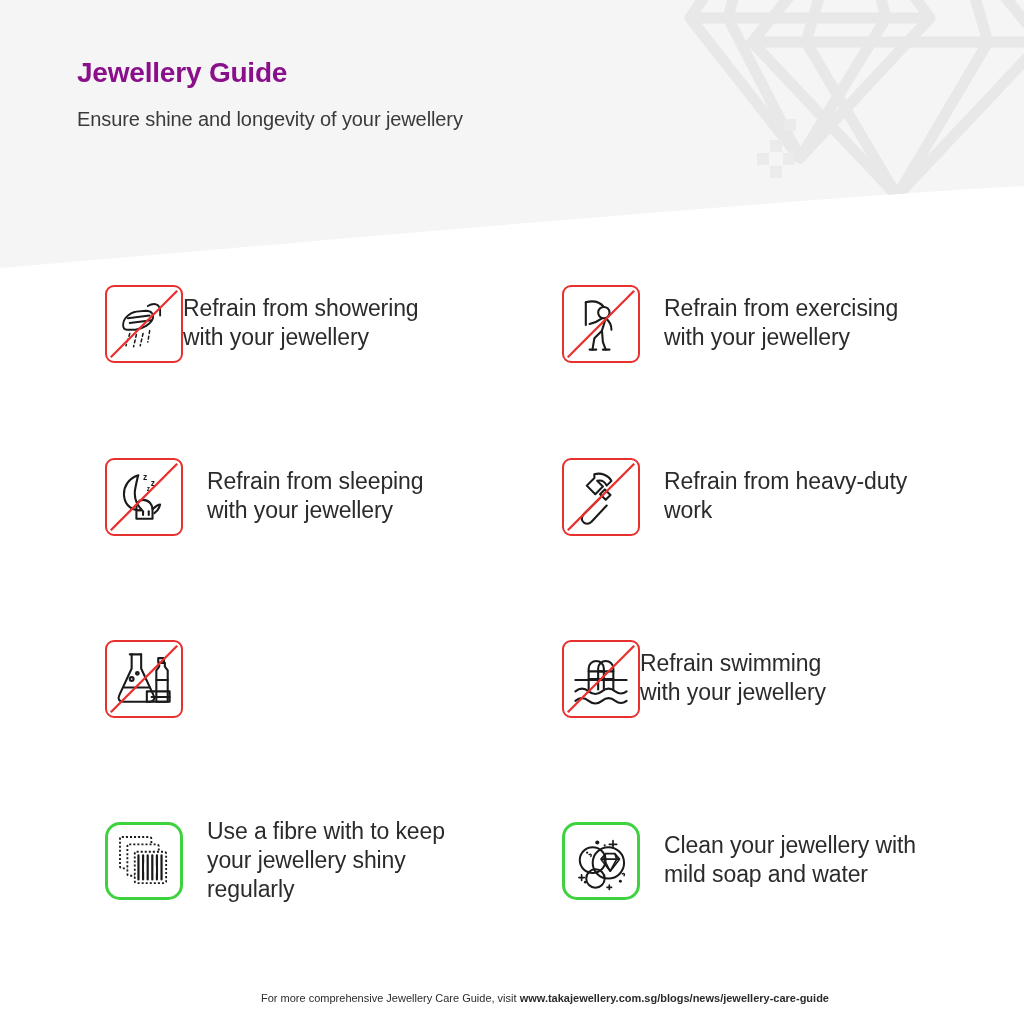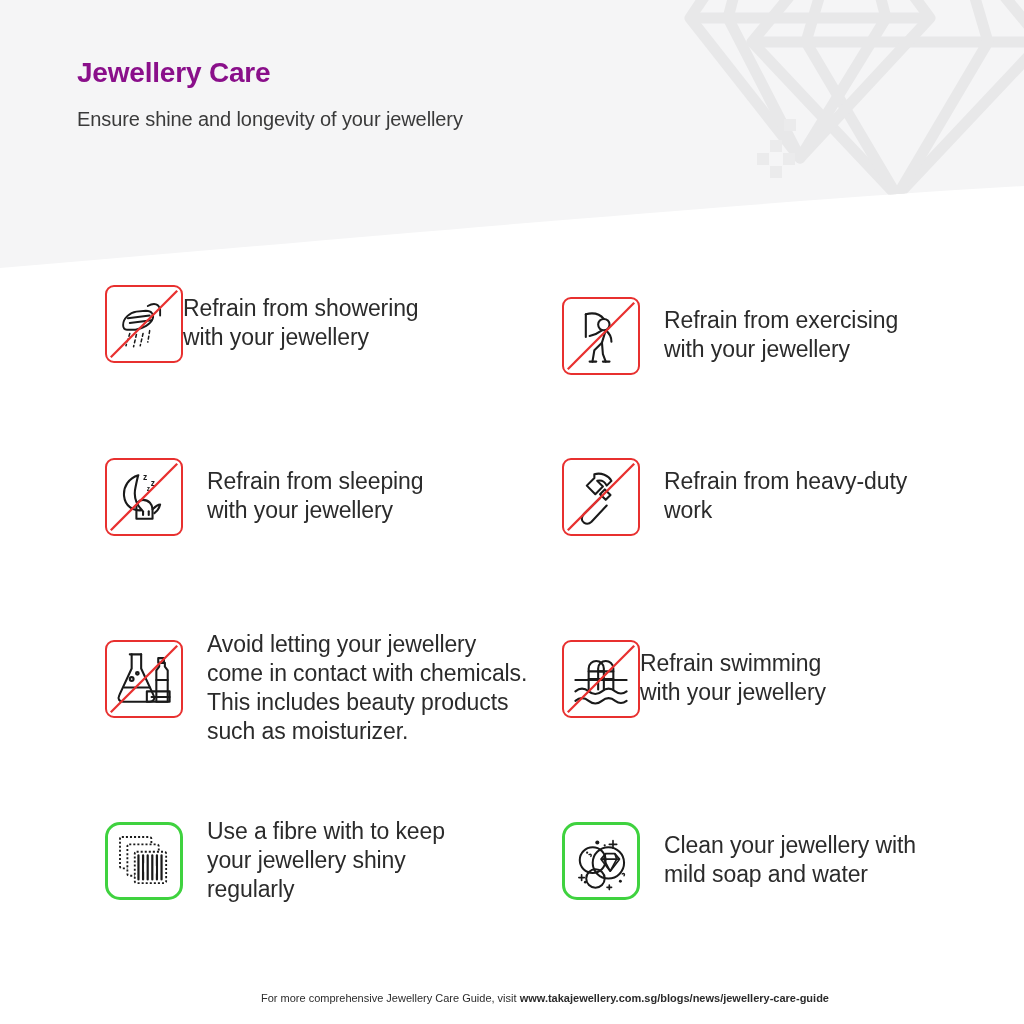--- a/index.html
+++ b/index.html
@@ -144,21 +144,21 @@
       <g fill="#ebebec">
         <rect x="784" y="119" width="12" height="12"></rect>
         <rect x="757" y="153" width="12" height="12"></rect>
         <rect x="770" y="140" width="12" height="12"></rect>
         <rect x="770" y="166" width="12" height="12"></rect>
         <rect x="783" y="153" width="12" height="12"></rect>
       </g>
     </g>
   </svg>
   <div id="header-content">
-    <h1 id="page-title">Jewellery Care</h1>
+    <h1 id="page-title">Jewellery Guide</h1>
     <p id="page-subtitle">Ensure shine and longevity of your jewellery</p>
   </div>
 </div>
 
 <div id="care-list">
 
   <div class="care-item" style="left:105px; top:285px;">
     <div class="icon-box">
       <svg viewBox="0 0 78 78">
         <g stroke="#1a1a1a" stroke-width="2" fill="none" stroke-linecap="round" stroke-linejoin="round">
@@ -173,21 +173,21 @@
           <path d="M38,49 L35,62"></path>
           <path d="M45,46 L43,58"></path>
         </g>
         <line x1="4" y1="74" x2="74" y2="4" stroke="#e8302f" stroke-width="2.4"></line>
       </svg>
     </div>
     <div class="item-text" style="margin-top:9px;">Refrain from showering
 with your jewellery</div>
   </div>
 
-  <div class="care-item" style="left:562px; top:297px;">
+  <div class="care-item" style="left:562px; top:285px;">
     <div class="icon-box">
       <svg viewBox="0 0 78 78">
         <g stroke="#1a1a1a" stroke-width="2.2" fill="none" stroke-linecap="round" stroke-linejoin="round">
           <circle cx="42" cy="27" r="6"></circle>
           <path d="M23,16 L23,40"></path>
           <path d="M23,16 C31,14 38,16 42,21"></path>
           <path d="M40,33 C36,36 31,38 27,39"></path>
           <path d="M44,33 C48,36 50,40 50,45"></path>
           <path d="M44,33 L40,46 L41,58 L44,66"></path>
           <path d="M40,46 L32,54 L30,66"></path>
@@ -249,24 +249,20 @@
           <circle cx="32" cy="33" r="1.4"></circle>
           <path d="M54,17 L60,17 L60,22 L54,22 Z"></path>
           <path d="M55,22 L55,26 L52,30 L52,63 L64,63 L64,30 L61,26 L61,22"></path>
           <path d="M52,40 L64,40"></path>
           <path d="M42,52 L66,52 L66,63 L42,63 Z"></path>
           <path d="M47,58 L66,58"></path>
         </g>
         <line x1="4" y1="74" x2="74" y2="4" stroke="#e8302f" stroke-width="2.4"></line>
       </svg>
     </div>
-    <div class="item-text" style="margin-left:24px; margin-top:-10px;">Avoid letting your jewellery
-come in contact with chemicals.
-This includes beauty products
-such as moisturizer.</div>
   </div>
 
   <div class="care-item" style="left:562px; top:640px;">
     <div class="icon-box">
       <svg viewBox="0 0 78 78">
         <g stroke="#1a1a1a" stroke-width="2.2" fill="none" stroke-linecap="round" stroke-linejoin="round">
           <path d="M26,50 L26,28 C26,23 30,20 34,20 C38,20 42,23 42,28 L42,50"></path>
           <path d="M36,50 L36,28 C36,23 40,20 44,20 C48,20 52,23 52,28 L52,50"></path>
           <path d="M26,31 L42,31"></path>
           <path d="M36,31 L52,31"></path>

